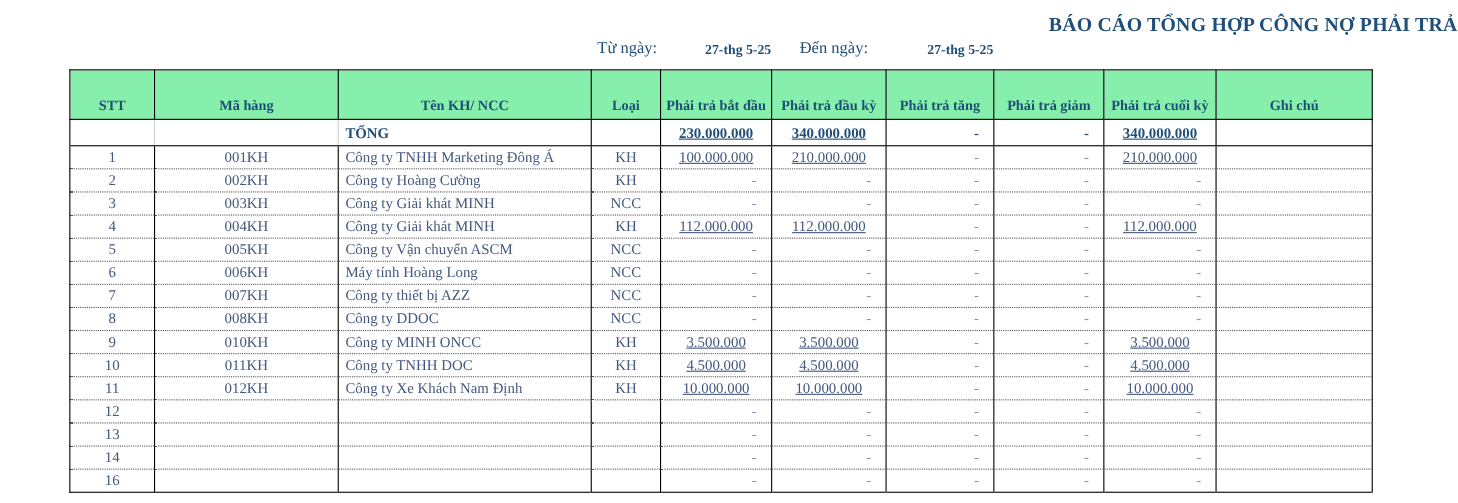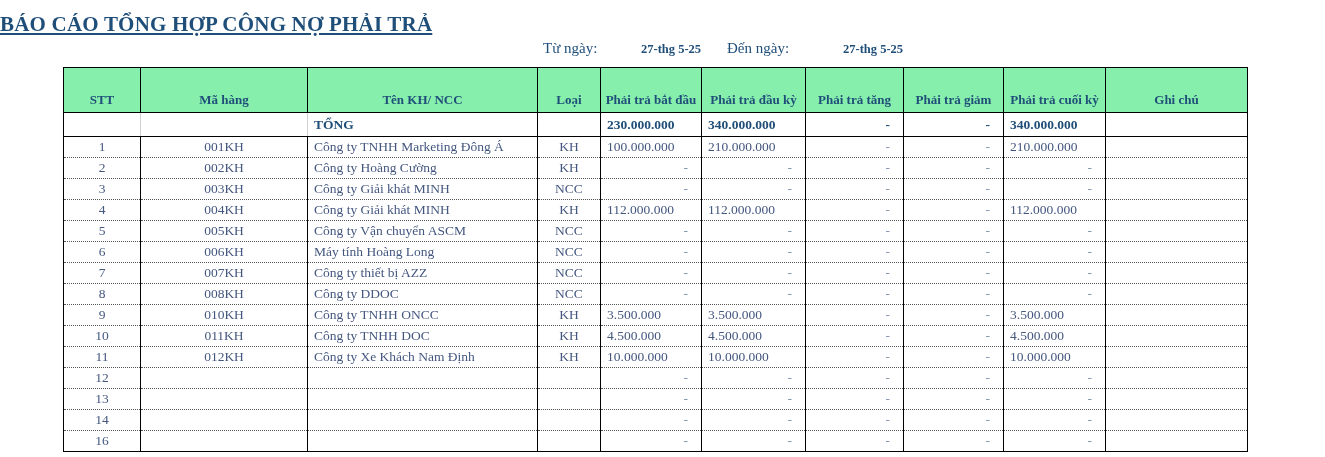--- a/index.html
+++ b/index.html
@@ -2,22 +2,22 @@
 <html><head>
 <meta charset="utf-8">
 <style>
   html,body{margin:0;padding:0;}
   body{
     width:1325px;height:457px;overflow:hidden;background:#ffffff;
     font-family:"Liberation Serif","DejaVu Serif",serif;
     position:relative;
   }
   .title{
-    margin-top:12px;text-align:left;
-    font-size:21px;font-weight:bold;color:#1F4E79;letter-spacing:.2px;text-decoration:underline;
+    margin-top:12px;text-align:right;
+    font-size:18px;font-weight:bold;color:#1F4E79;letter-spacing:.2px;
   }
   .dates{position:relative;height:26px;color:#1F4E79;}
   .dates .lbl{position:absolute;top:3px;font-size:15px;}
   .dates .val{position:absolute;top:5px;font-size:12.5px;font-weight:bold;}
   .lbl-from{left:543px;} .val-from{left:641px;}
   .lbl-to{left:727px;}  .val-to{left:843px;}
 
   table{
     border-collapse:collapse;table-layout:fixed;
     margin-left:63px;margin-top:4px;width:1184px;
@@ -33,21 +33,21 @@
     border-right:1px solid #000;border-bottom:1px dotted #555;
     height:20px;padding:0 6px;white-space:nowrap;overflow:hidden;
   }
   tr.total td{
     height:23px;font-weight:bold;color:#1F4E79;
     border-bottom:1px solid #000;border-top:1px solid #000;
   }
   tr.total td.light-sep{border-right:1px solid #d0d0d0;}
   .c-center{text-align:center;}
   .c-left{text-align:left;}
-  .c-num{text-align:left;}
+  .c-num{text-align:center;text-decoration:underline;}
   td.dash{color:#8496B0;padding-right:13px;text-align:right;}
 </style>
 </head>
 <body>
 
 <div class="title">BÁO CÁO TỔNG HỢP CÔNG NỢ PHẢI TRẢ</div>
 
 <div class="dates">
   <span class="lbl lbl-from">Từ ngày:</span>
   <span class="val val-from">27-thg 5-25</span>
@@ -187,21 +187,21 @@
         <td class="dash">-</td>
         <td class="dash">-</td>
         <td class="dash">-</td>
         <td class="dash">-</td>
         <td class="dash">-</td>
         <td class=""></td>
       </tr>
       <tr>
         <td class="c-center">9</td>
         <td class="c-center">010KH</td>
-        <td class="c-left">Công ty TNHH ONCC</td>
+        <td class="c-left">Công ty MINH ONCC</td>
         <td class="c-center">KH</td>
         <td class="c-num">3.500.000</td>
         <td class="c-num">3.500.000</td>
         <td class="dash">-</td>
         <td class="dash">-</td>
         <td class="c-num">3.500.000</td>
         <td class=""></td>
       </tr>
       <tr>
         <td class="c-center">10</td>

